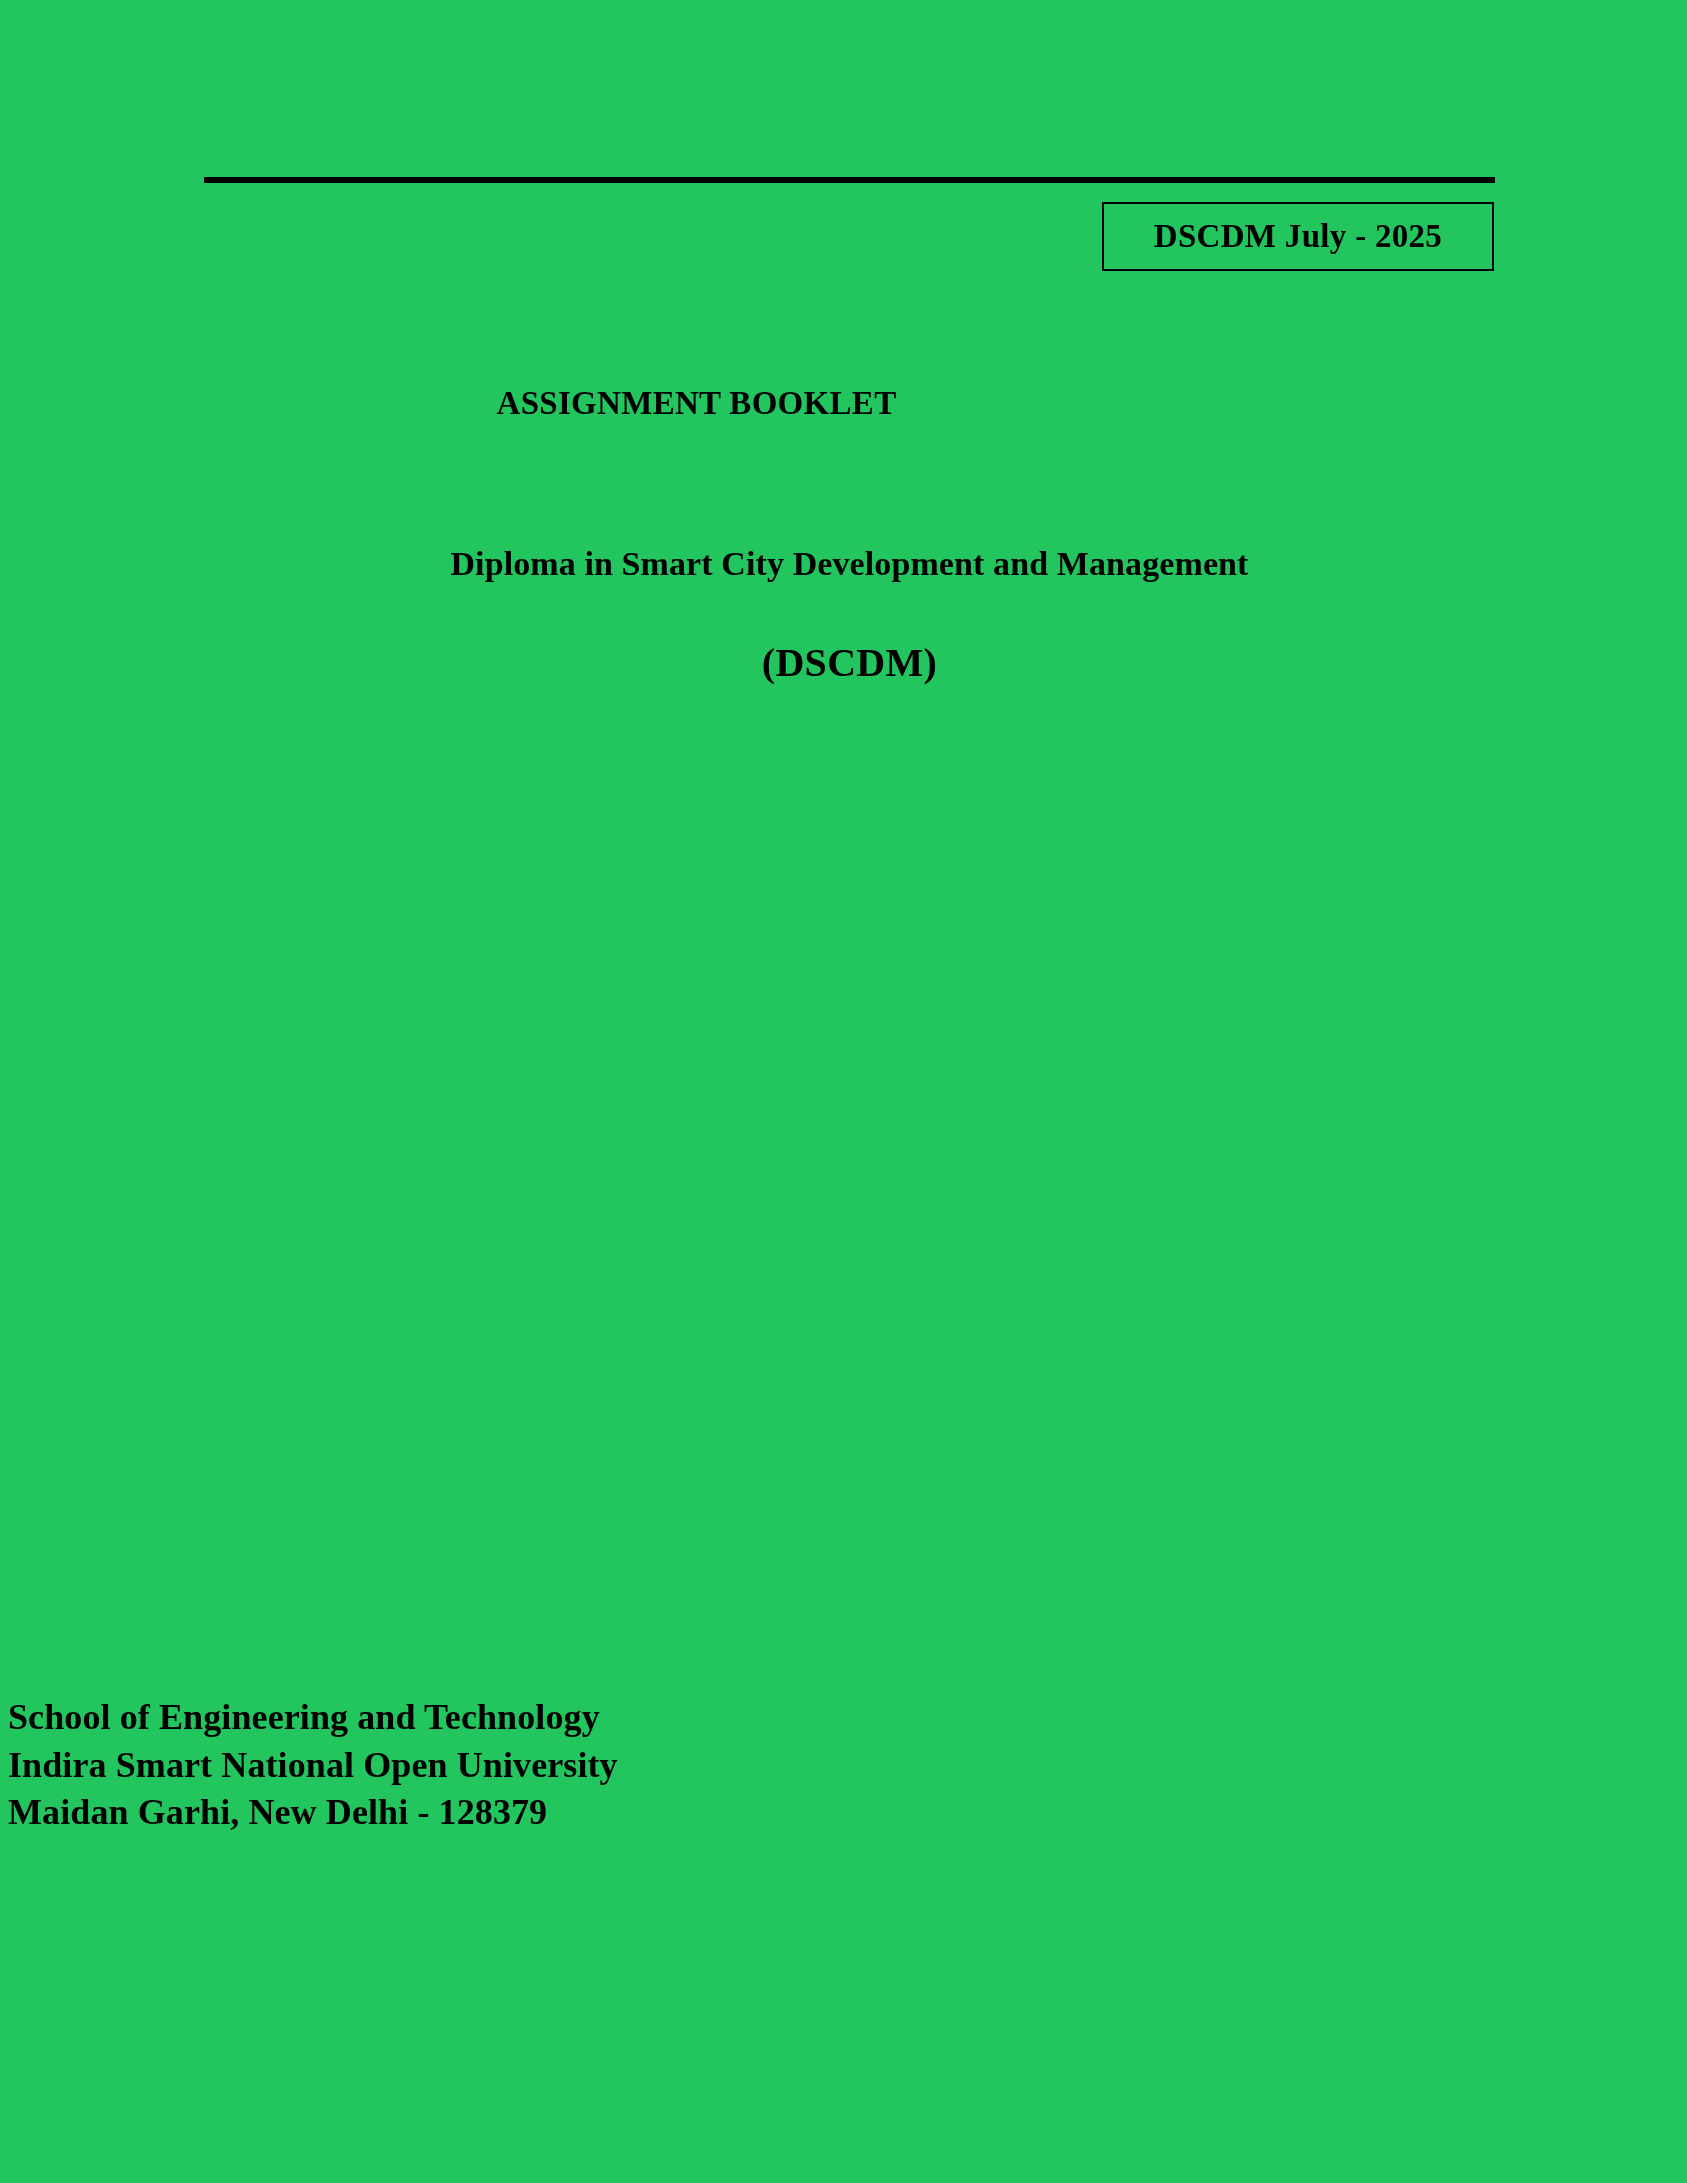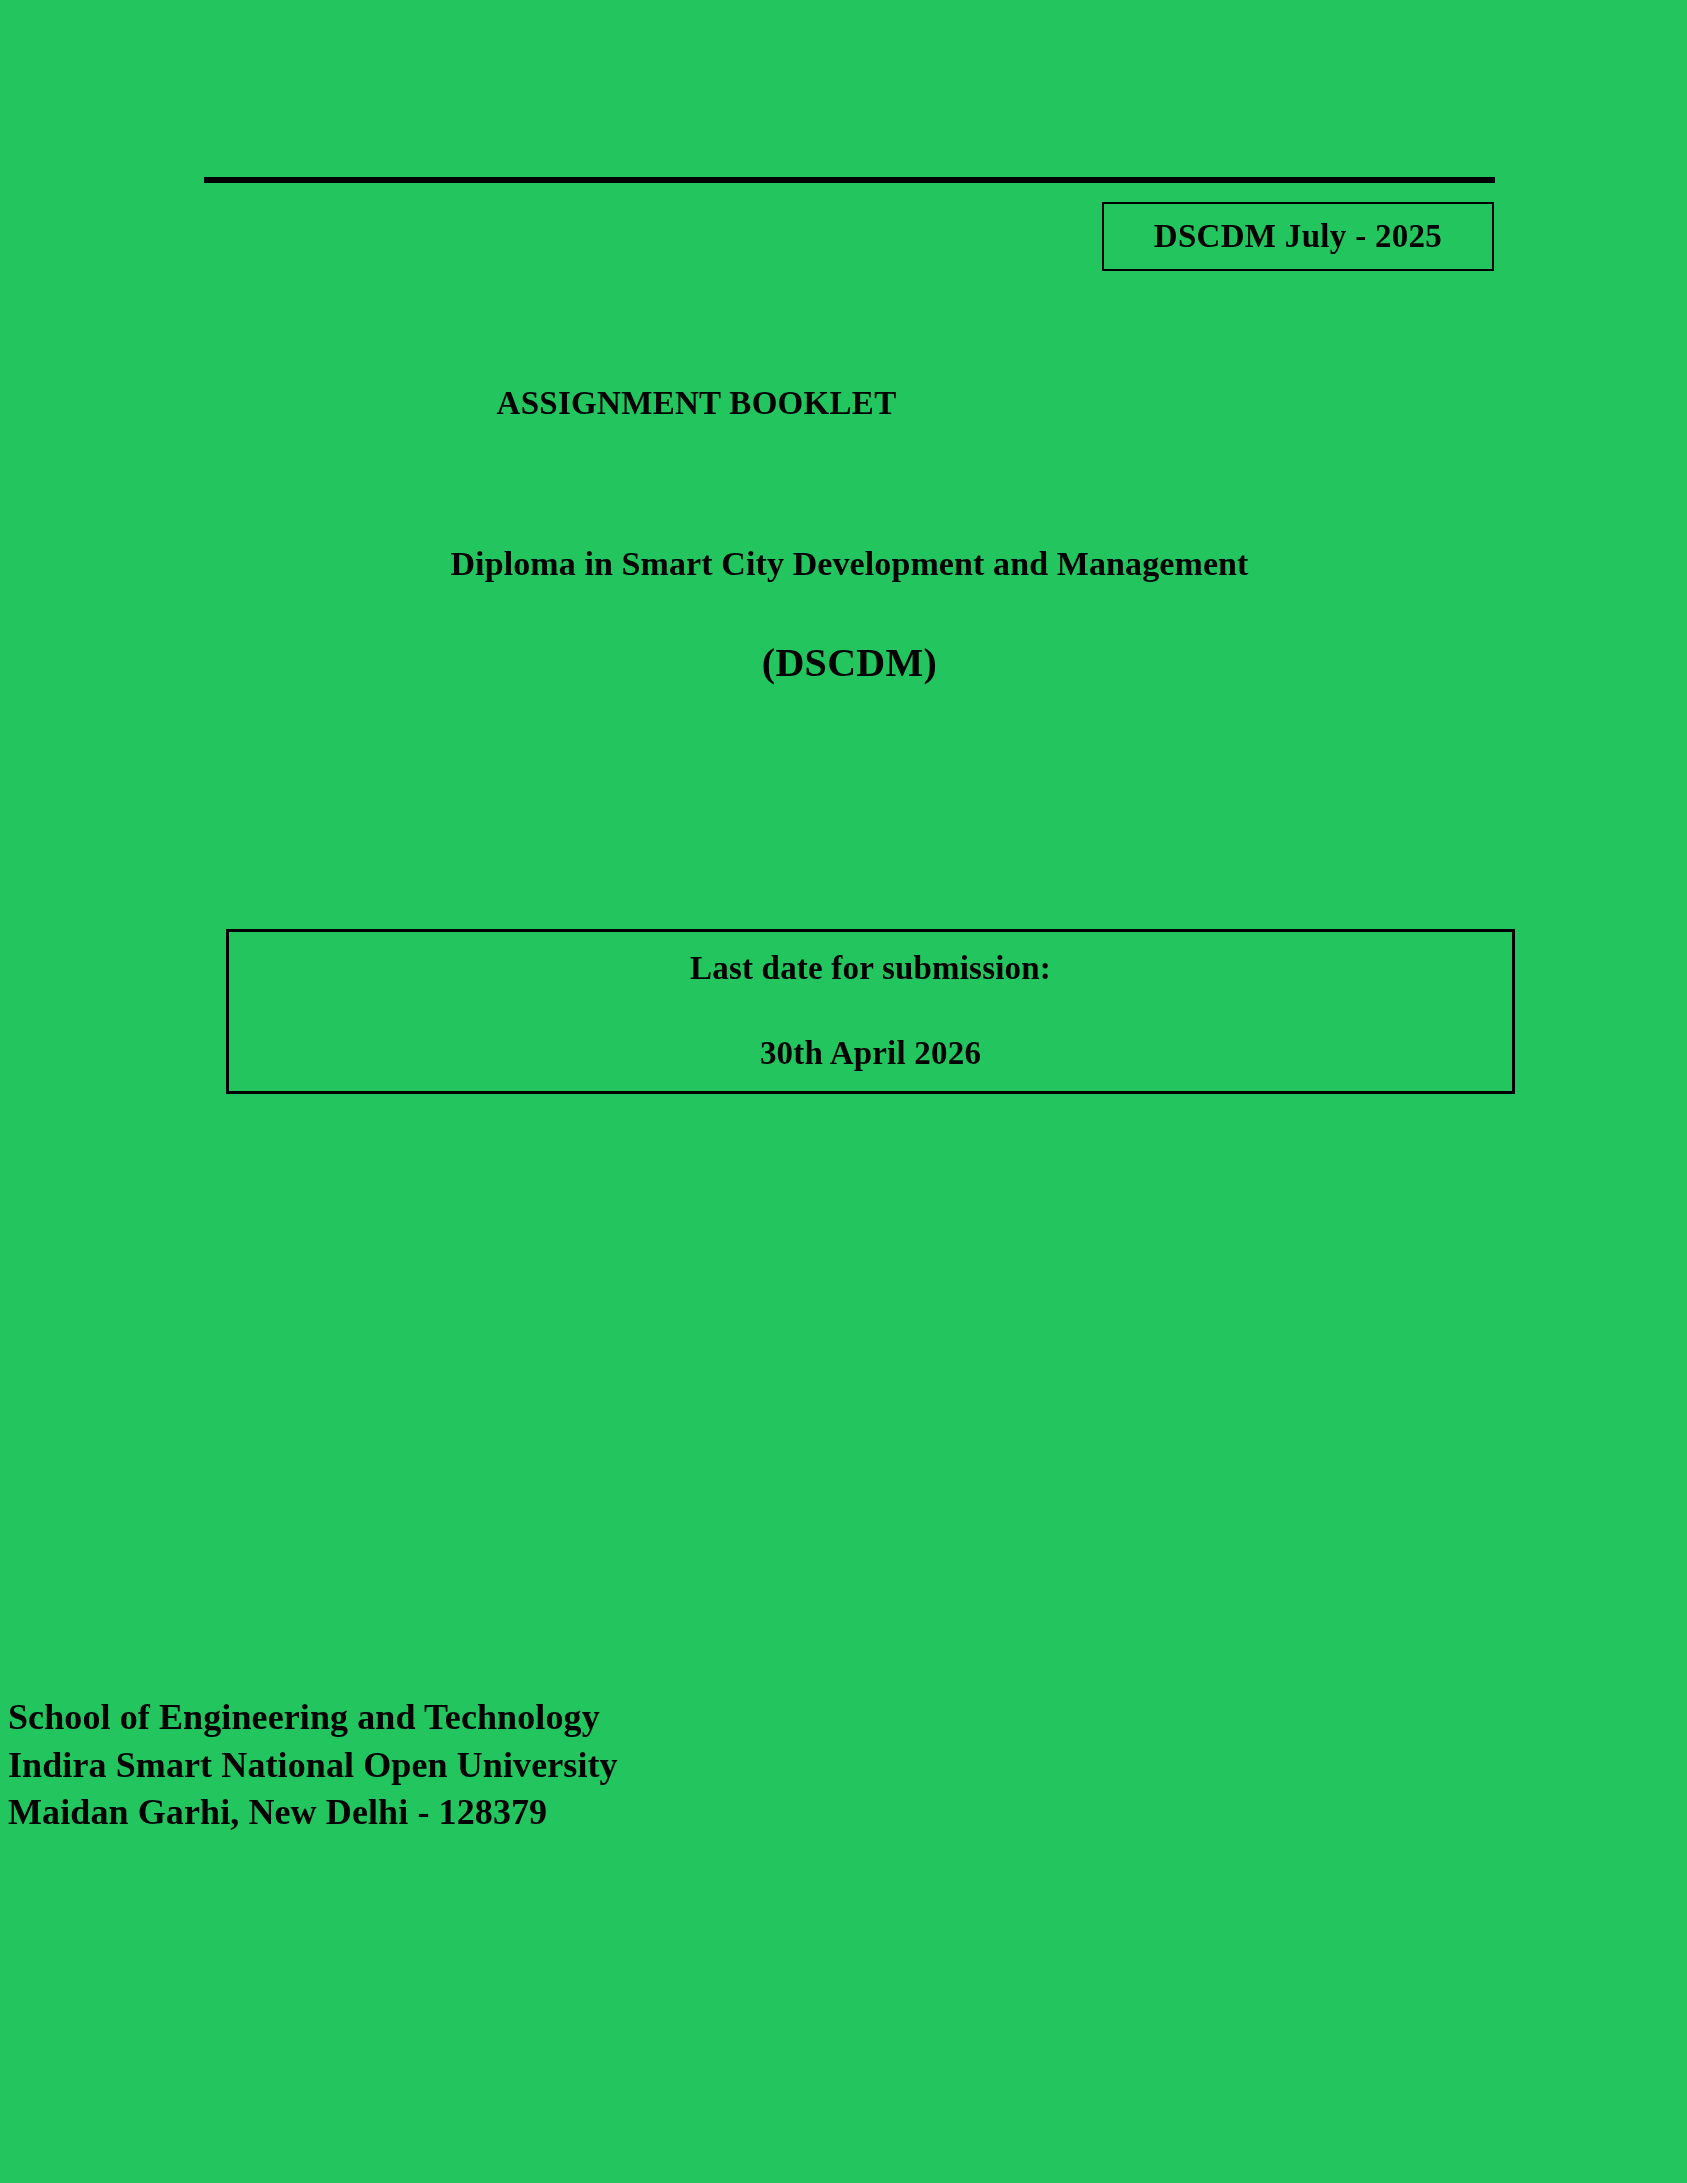--- a/index.html
+++ b/index.html
@@ -141,24 +141,20 @@
     <span class="session-box-label">DSCDM July - 2025</span>
   </div>
 
   <div class="booklet-title">ASSIGNMENT BOOKLET</div>
 
   <div class="programme-block">
     <div class="programme-name">Diploma in Smart City Development and Management</div>
     <div class="programme-code">(DSCDM)</div>
   </div>
 
-  <div class="submission-box">
-    <div class="submission-heading">Last date for submission:</div>
-    <div class="submission-date">30th April 2026</div>
-  </div>
 
   <div class="institution-block">
     <div class="institution-line">School of Engineering and Technology</div>
     <div class="institution-line">Indira Smart National Open University</div>
     <div class="institution-line">Maidan Garhi, New Delhi - 128379</div>
   </div>
 
 </div>
 
 

